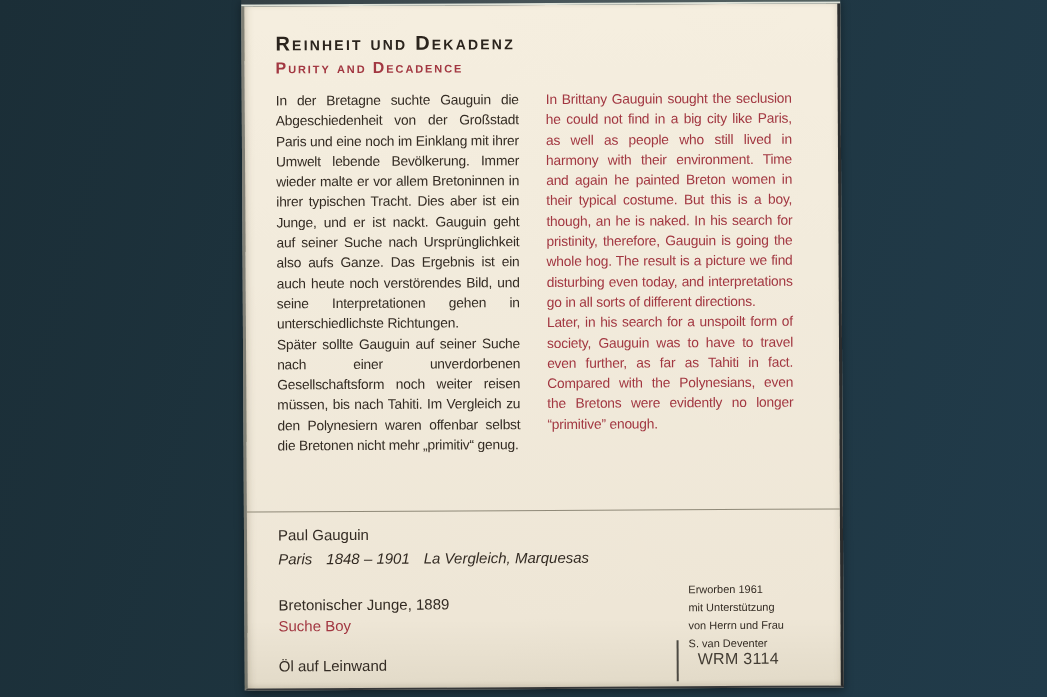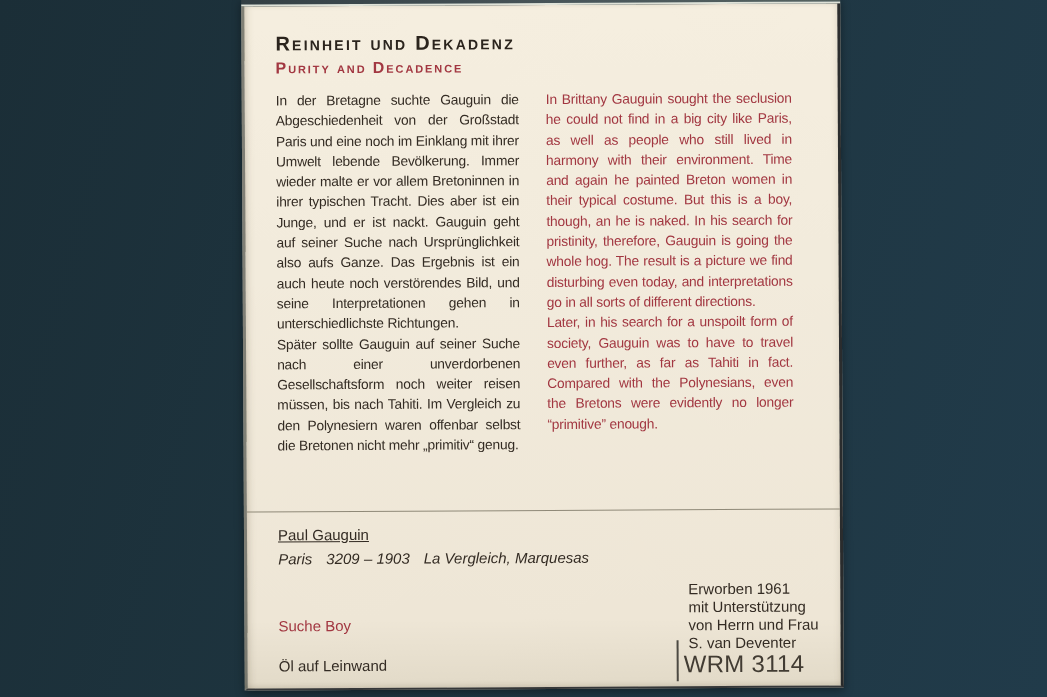--- a/index.html
+++ b/index.html
@@ -50,29 +50,29 @@
     font-size:13.8px;line-height:20.3px;letter-spacing:-0.2px;
     text-align:justify;hyphens:auto;-webkit-hyphens:auto;
   }
   .col p{margin:0;}
   .col-de{flex:0 0 243px;color:var(--ink);}
   .col-gap{flex:0 0 27px;}
   .col-en{flex:1 1 auto;color:var(--accent_red);}
   .divider{border:none;border-top:1px solid var(--divider_line);margin:0;width:100%;}
   .bottom{position:relative;height:176px;flex:0 0 auto;font-size:15px;color:var(--ink);}
   .abs{position:absolute;white-space:nowrap;}
-  .artist-name{left:31px;top:14px;text-decoration:underline;}
+  .artist-name{left:31px;top:14px;}
   .artist-dates{left:31px;top:38px;}
   .artist-dates span{margin-right:14px;font-style:italic;}
   .work-title-de{left:31px;top:84px;}
   .work-title-en{left:31px;top:105px;color:var(--accent_red);}
   .work-medium{left:31px;top:145px;}
-  .acquisition{left:441px;top:70px;font-size:15px;line-height:18px;white-space:pre-line;}
+  .acquisition{left:441px;top:70px;font-size:11px;line-height:18px;white-space:pre-line;}
   .wrm-line{left:429px;top:130px;bottom:5px;width:2px;background:#4d4a43;position:absolute;}
-  .wrm{left:436px;top:140px;font-size:24px;letter-spacing:0.3px;color:#423c33;}
+  .wrm{left:450px;top:140px;font-size:16px;letter-spacing:0.3px;color:#423c33;}
 </style>
 </head>
 <body>
 
 <div class="holder">
   <div class="top-edge"></div>
   <div class="card">
 
     <div class="header">
       <div class="title">Reinheit und Dekadenz</div>
@@ -89,22 +89,23 @@
         <p>In Brittany Gauguin sought the seclusion he could not find in a big city like Paris, as well as people who still lived in harmony with their environment. Time and again he painted Breton women in their typical costume. But this is a boy, though, an he is naked. In his search for pristinity, therefore, Gauguin is going the whole hog. The result is a picture we find disturbing even today, and interpretations go in all sorts of different directions.</p>
         <p>Later, in his search for a unspoilt form of society, Gauguin was to have to travel even further, as far as Tahiti in fact. Compared with the Polynesians, even the Bretons were evidently no longer “primitive” enough.</p>
       </div>
     </div>
 
     <hr class="divider">
 
     <div class="bottom">
       <div class="abs artist-name">Paul Gauguin</div>
       <div class="abs artist-dates">
-        <span>Paris</span><span>3209 – 1903</span><span>La Vergleich, Marquesas</span>
+        <span>Paris</span><span>1848 – 1901</span><span>La Vergleich, Marquesas</span>
       </div>
+      <div class="abs work-title-de">Bretonischer Junge, 1889</div>
       <div class="abs work-title-en">Suche Boy</div>
       <div class="abs work-medium">Öl auf Leinwand</div>
       <div class="abs acquisition">Erworben 1961
 mit Unterstützung
 von Herrn und Frau
 S. van Deventer</div>
       <div class="wrm-line"></div>
       <div class="abs wrm">WRM 3114</div>
     </div>
 

